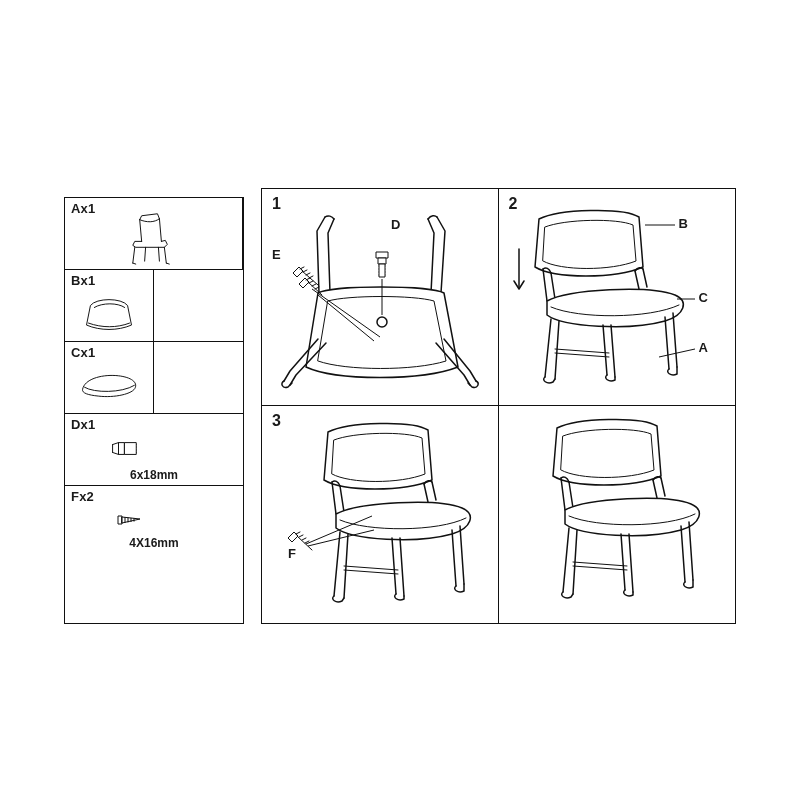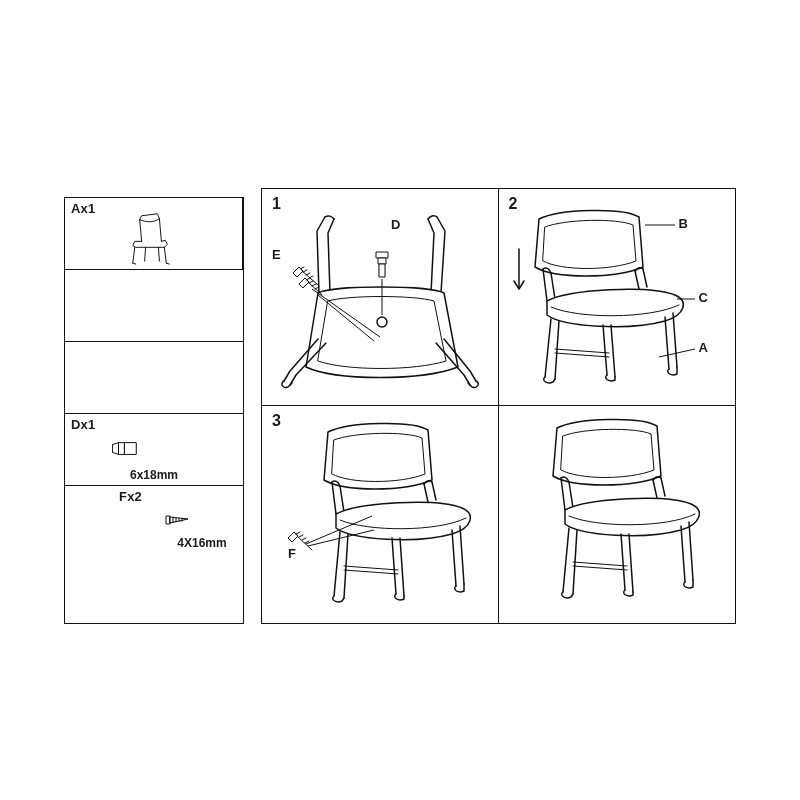--- a/index.html
+++ b/index.html
@@ -29,21 +29,21 @@
     height: 427px;
     border: 1.6px solid #111;
     box-sizing: border-box;
   }
   .pt-row {
     display: flex;
     width: 100%;
     box-sizing: border-box;
     border-bottom: 1.6px solid #111;
   }
-  .pt-row:last-child { border-bottom: none; margin-left: 48px; }
+  .pt-row:last-child { border-bottom: none; }
   .pt-cell {
     position: relative;
     box-sizing: border-box;
     flex: 1 1 50%;
     padding: 4px 0 0 6px;
   }
   .pt-cell.divider { border-right: 1.6px solid #111; }
   .pt-cell.full { flex: 1 1 100%; }
   .pt-label {
     font-size: 13px;
@@ -125,24 +125,39 @@
           <path class="ln-thin" d="M56 50 L58 66"></path>
           <path class="ln-thin" d="M37 50 L36 64"></path>
           <path class="ln-thin" d="M50 50 L51 64"></path>
           <path class="ln-thin" d="M24 66 L27 67"></path>
           <path class="ln-thin" d="M58 66 L61 67"></path>
         </svg>
       </div>
     </div>
 
     <div class="pt-row" style="height:72px">
+      <div class="pt-cell divider">
+        <div class="pt-label">Bx1</div>
+        <svg class="pt-art" viewBox="0 0 90 72">
+          <path class="fillw-thin" d="M26 36 C32 28, 58 28, 64 36 L68 56 C54 62, 36 62, 22 56 Z"></path>
+          <path class="ln-thin" d="M30 38 C38 33, 54 33, 61 38"></path>
+          <path class="ln-thin" d="M24 54 C38 59, 53 59, 66 54"></path>
+        </svg>
+      </div>
       <div class="pt-cell"></div>
     </div>
 
     <div class="pt-row" style="height:72px">
+      <div class="pt-cell divider">
+        <div class="pt-label">Cx1</div>
+        <svg class="pt-art" viewBox="0 0 90 72">
+          <path class="fillw-thin" d="M18 48 C20 38, 36 33, 52 34 C66 35, 74 40, 72 46 C70 53, 50 57, 34 55 C24 54, 17 52, 18 48 Z"></path>
+          <path class="ln-thin" d="M20 46 C30 52, 58 52, 71 44"></path>
+        </svg>
+      </div>
       <div class="pt-cell"></div>
     </div>
 
     <div class="pt-row" style="height:72px">
       <div class="pt-cell full">
         <div class="pt-label">Dx1</div>
         <svg class="pt-art" viewBox="0 0 176 72">
           <path class="fillw-thin" d="M52 29 L52 41 L58 41 L58 29 Z"></path>
           <path class="ln-thin" d="M58 31 L70 31 M58 33.5 L70 33.5 M58 36.5 L70 36.5 M58 39 L70 39"></path>
           <path class="fillw-thin" d="M58 29 L70 29 L70 41 L58 41 Z"></path>

